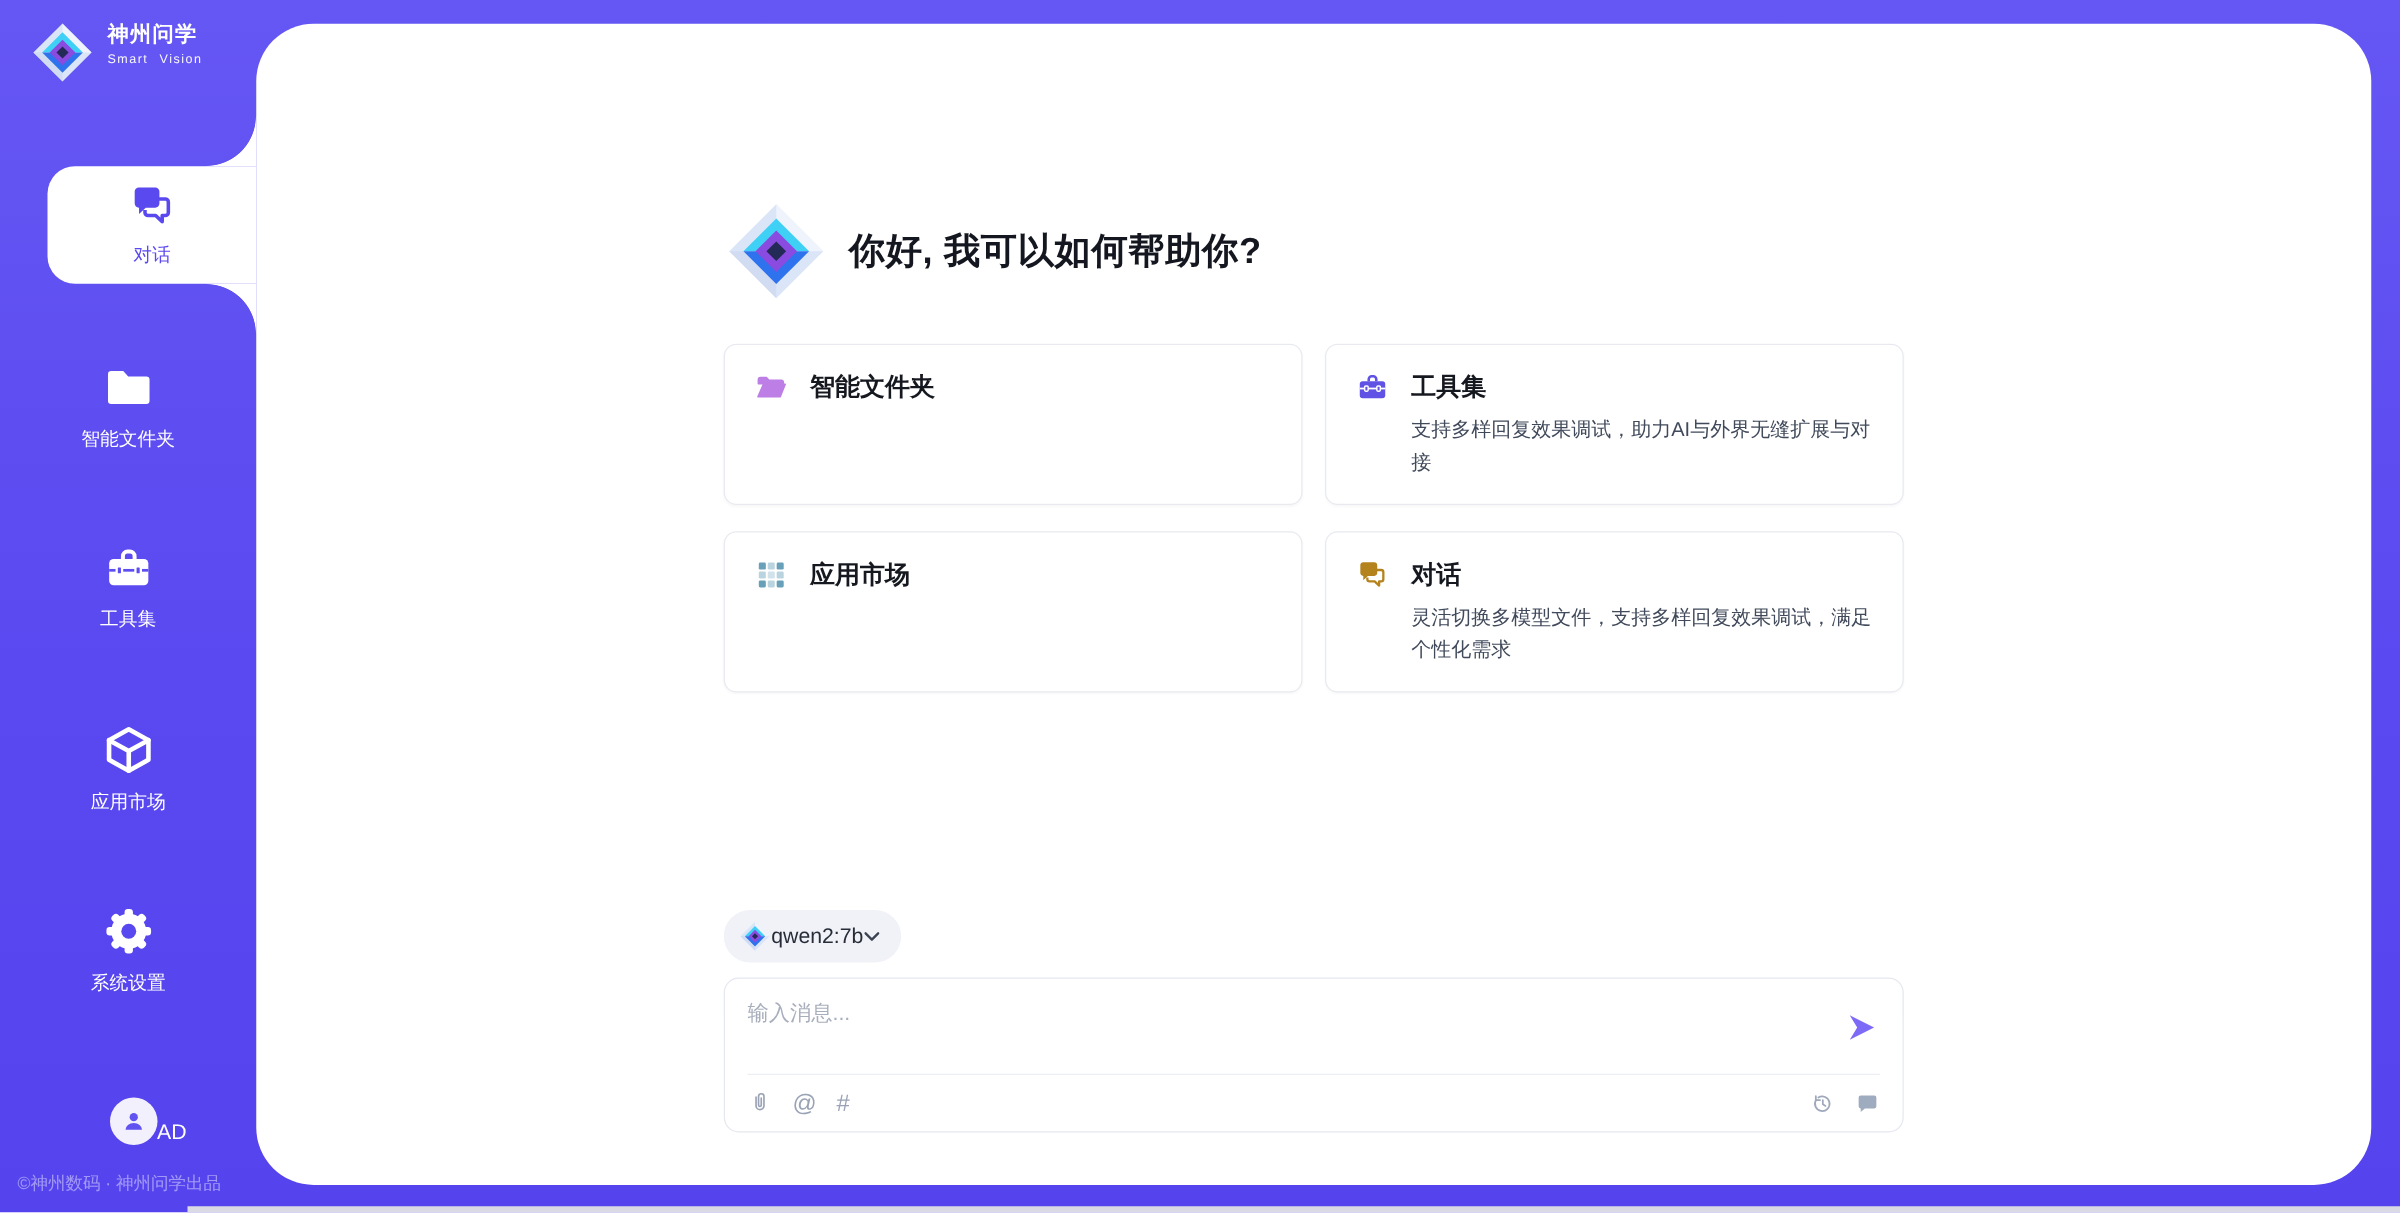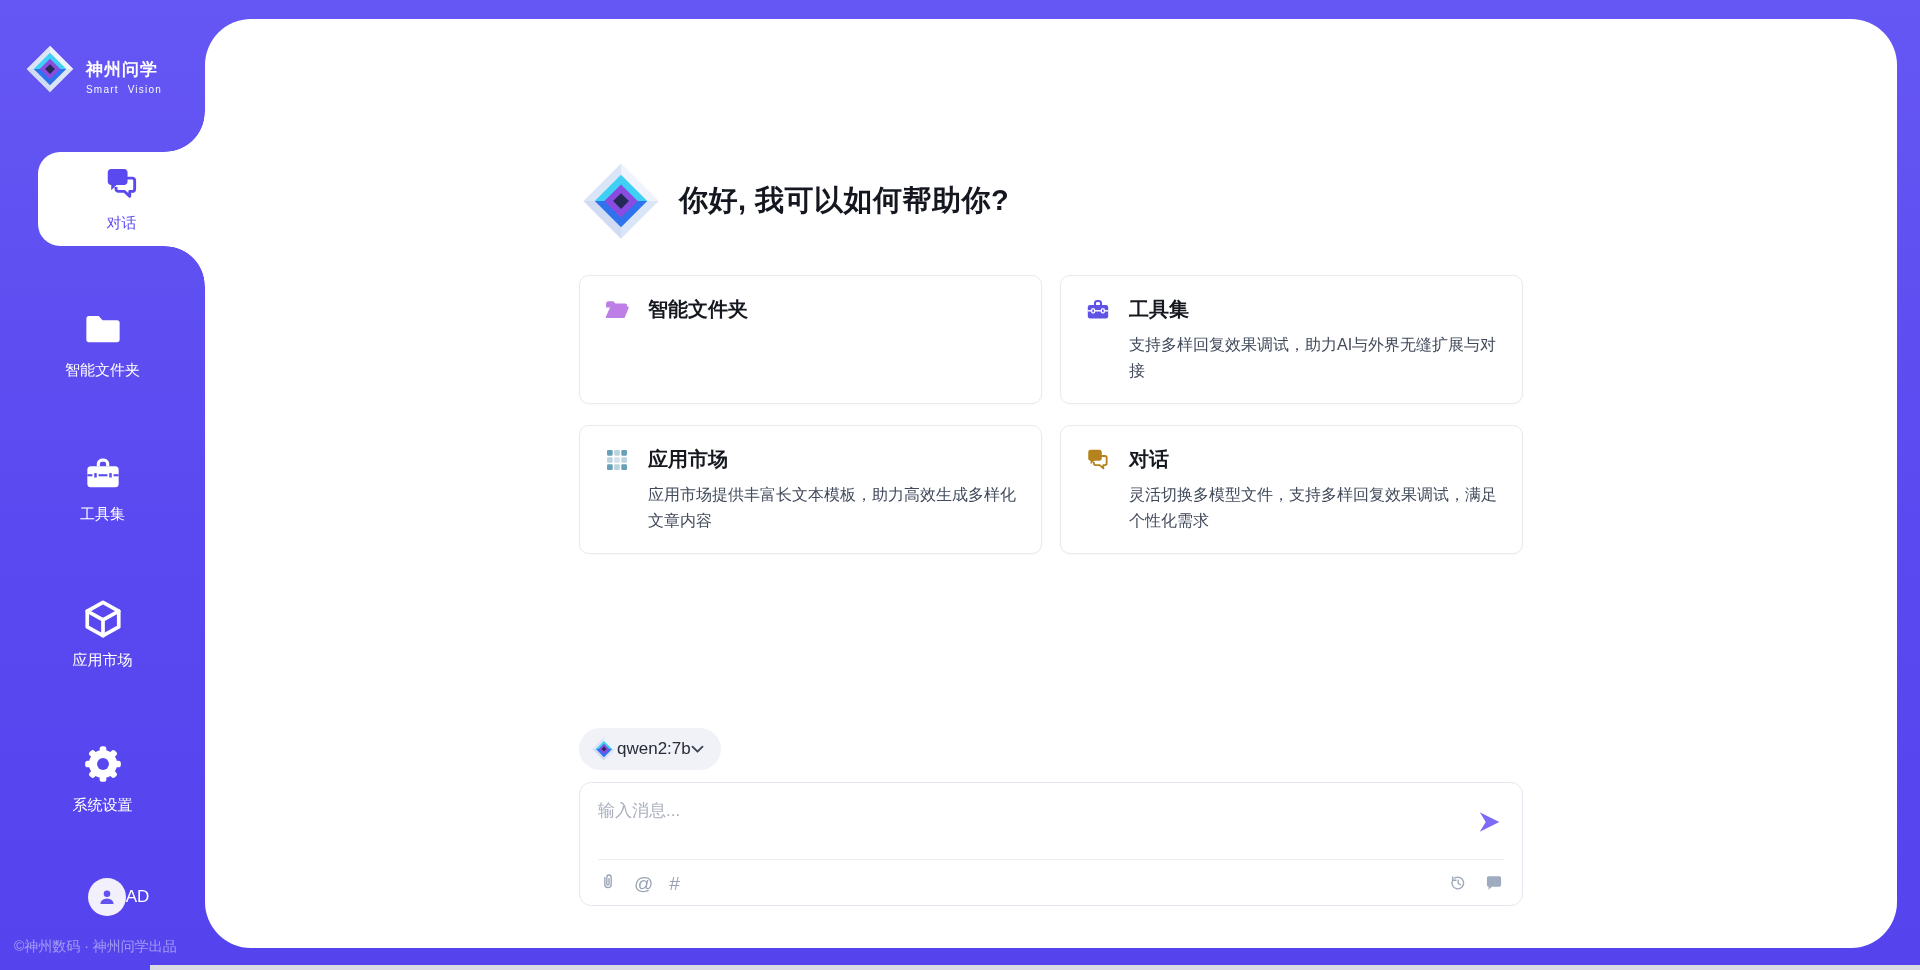--- a/index.html
+++ b/index.html
@@ -21,42 +21,42 @@
   .content {
     width:944px; margin:0 auto; height:100%;
     display:flex; flex-direction:column; padding:140px 0 42px;justify-content:space-between;
   }
 
   
   .sidebar {
     position:absolute; left:0; top:0; bottom:0; width:205px;
     display:flex; flex-direction:column; color:#fff;
   }
-  .brand { display:flex; align-items:flex-end; gap:10px; padding:16px 0 0 24px; height:76px;margin-top:19px; }
+  .brand { display:flex; align-items:flex-start; gap:10px; padding:16px 0 0 24px; height:76px; }
   .brand-logo { width:52px; height:52px; }
   .brand-name { font-size:17px; font-weight:bold; letter-spacing:1px; }
   .brand-sub  { font-size:10px; letter-spacing:1.2px; word-spacing:5px; margin-top:3px; opacity:.95; }
 
   .nav { margin-top:57px; display:flex; flex-direction:column; }
   .nav-item {
     width:205px; height:94px; margin-bottom:51px;
     display:flex; flex-direction:column; align-items:center; justify-content:center;
     gap:11px; font-size:15px; color:#fff; cursor:pointer;
   }
   .nav-item svg { display:block; }
   .nav-item.active {
     width:167px; margin-left:38px; background:#fff;
     border-radius:22px 0 0 22px; color:#5b49f0; position:relative;
   }
   .fillet { position:absolute; right:0; width:40px; height:40px; pointer-events:none; }
   .fillet-top    { top:-40px;    background:radial-gradient(circle 40px at 0 0,    rgba(0,0,0,0) 0 39.4px, #fff 40px); }
   .fillet-bottom { bottom:-40px; background:radial-gradient(circle 40px at 0 100%, rgba(0,0,0,0) 0 39.4px, #fff 40px); }
 
   .side-spacer { flex:1; }
-  .user-row { display:flex; align-items:center; justify-content:center; margin-bottom:22px;padding-left:32px; }
+  .user-row { display:flex; align-items:flex-end; justify-content:center; margin-bottom:22px;padding-left:32px; }
   .avatar { width:38px; height:38px; border-radius:50%; background:#f3f0fd; display:flex; align-items:center; justify-content:center; }
   .user-name { font-size:17px; }
   .side-footer { font-size:14px; color:rgba(255,255,255,.45); margin:0 0 14px 14px; }
 
   
   .greeting { display:flex; align-items:center; gap:16px; }
   .greeting-logo { width:84px; height:84px; }
   .greeting h1 { margin:0; font-size:29px; color:#14171f; letter-spacing:.5px; }
 
   
@@ -243,21 +243,20 @@
                 <rect x="2.8" y="9.4" width="5.2" height="5.2" rx="1" opacity=".45"></rect>
                 <rect x="9.4" y="9.4" width="5.2" height="5.2" rx="1" opacity=".3"></rect>
                 <rect x="16" y="9.4" width="5.2" height="5.2" rx="1" opacity=".45"></rect>
                 <rect x="2.8" y="16" width="5.2" height="5.2" rx="1"></rect>
                 <rect x="9.4" y="16" width="5.2" height="5.2" rx="1" opacity=".45"></rect>
                 <rect x="16" y="16" width="5.2" height="5.2" rx="1"></rect>
               </g>
             </svg>
             <span class="card-title">应用市场</span>
           </div>
-          <div class="card-desc">应用市场提供丰富长文本模板，助力高效生成多样化文章内容</div>
         </div>
 
         <div class="card">
           <div class="card-head">
             <svg width="26" height="26" viewBox="0 0 24 24">
               <path fill="#b5831d" d="M3 4.6C3 3.45 3.95 2.5 5.1 2.5h8.3c1.15 0 2.1.95 2.1 2.1v6c0 1.15-.95 2.1-2.1 2.1H8.6L5.2 15.9v-3.2h-.1C3.95 12.7 3 11.75 3 10.6Z"></path>
               <path fill="none" stroke="#b5831d" stroke-width="1.7" stroke-linejoin="round" d="M9.8 8.3h8.6c.9 0 1.6.7 1.6 1.6v5.2c0 .9-.7 1.6-1.6 1.6h-1.5v3.1l-3.3-3.1h-3.8c-.9 0-1.6-.7-1.6-1.6v-1.2"></path>
             </svg>
             <span class="card-title">对话</span>
           </div>

